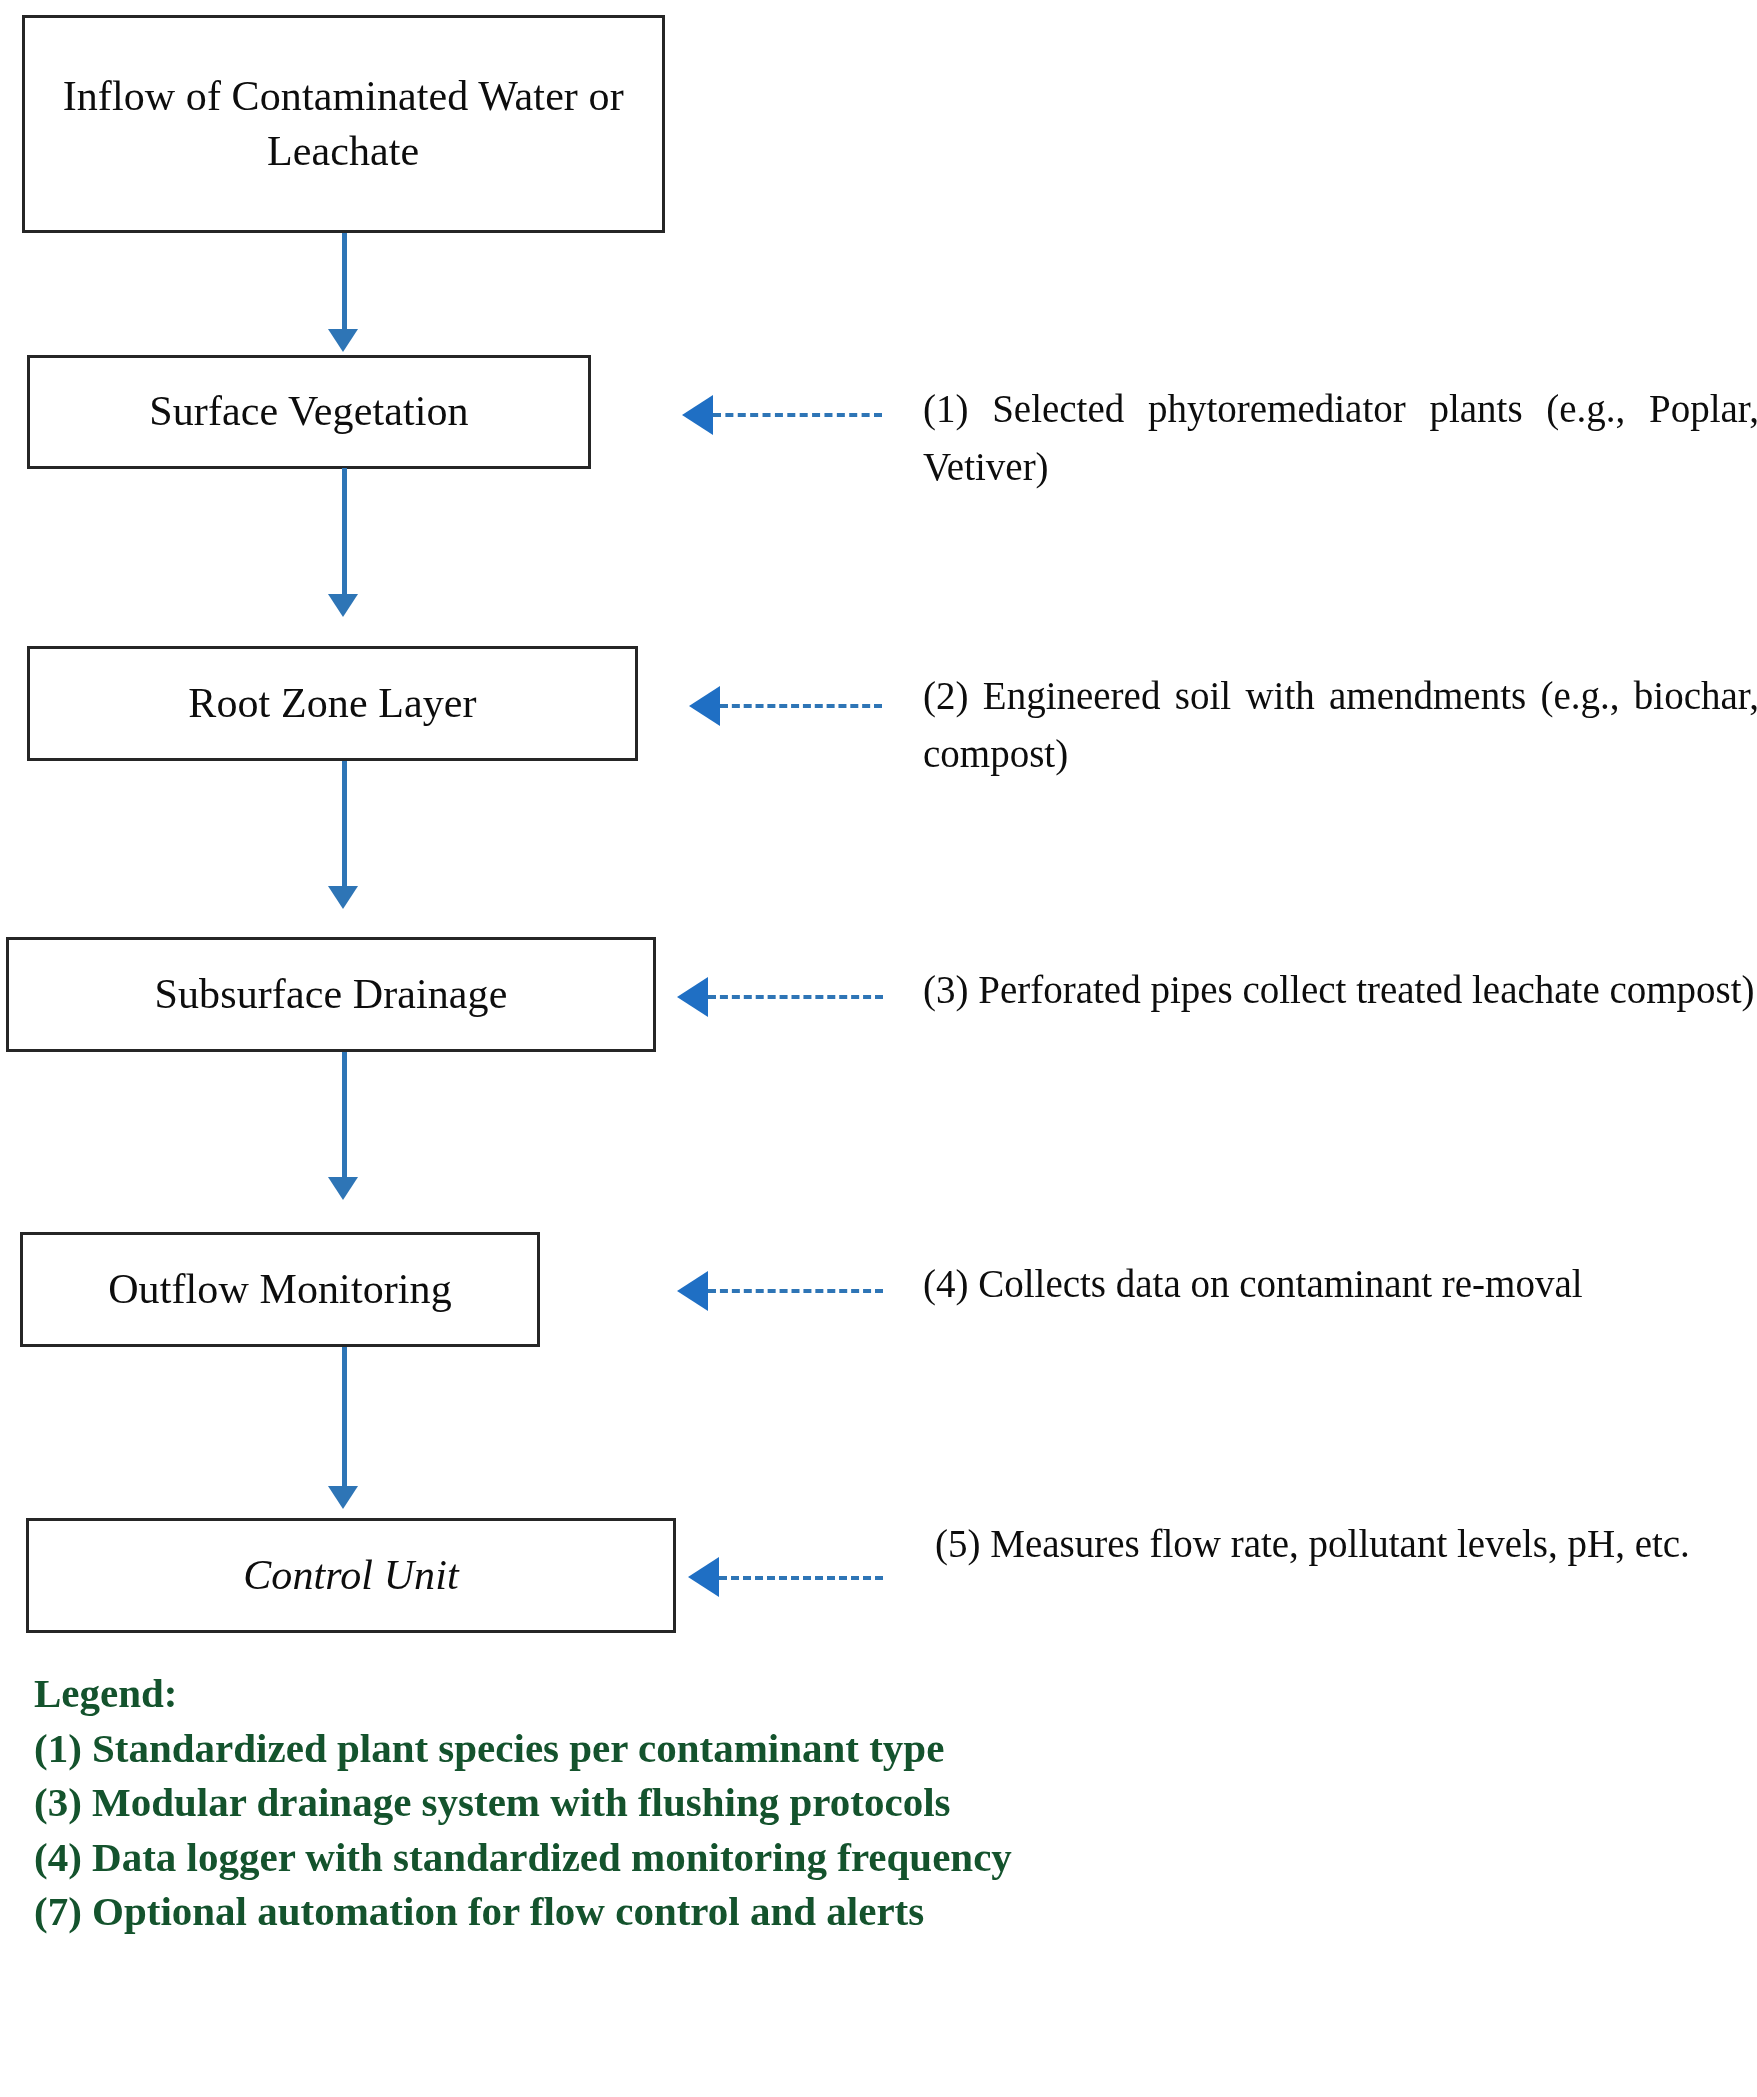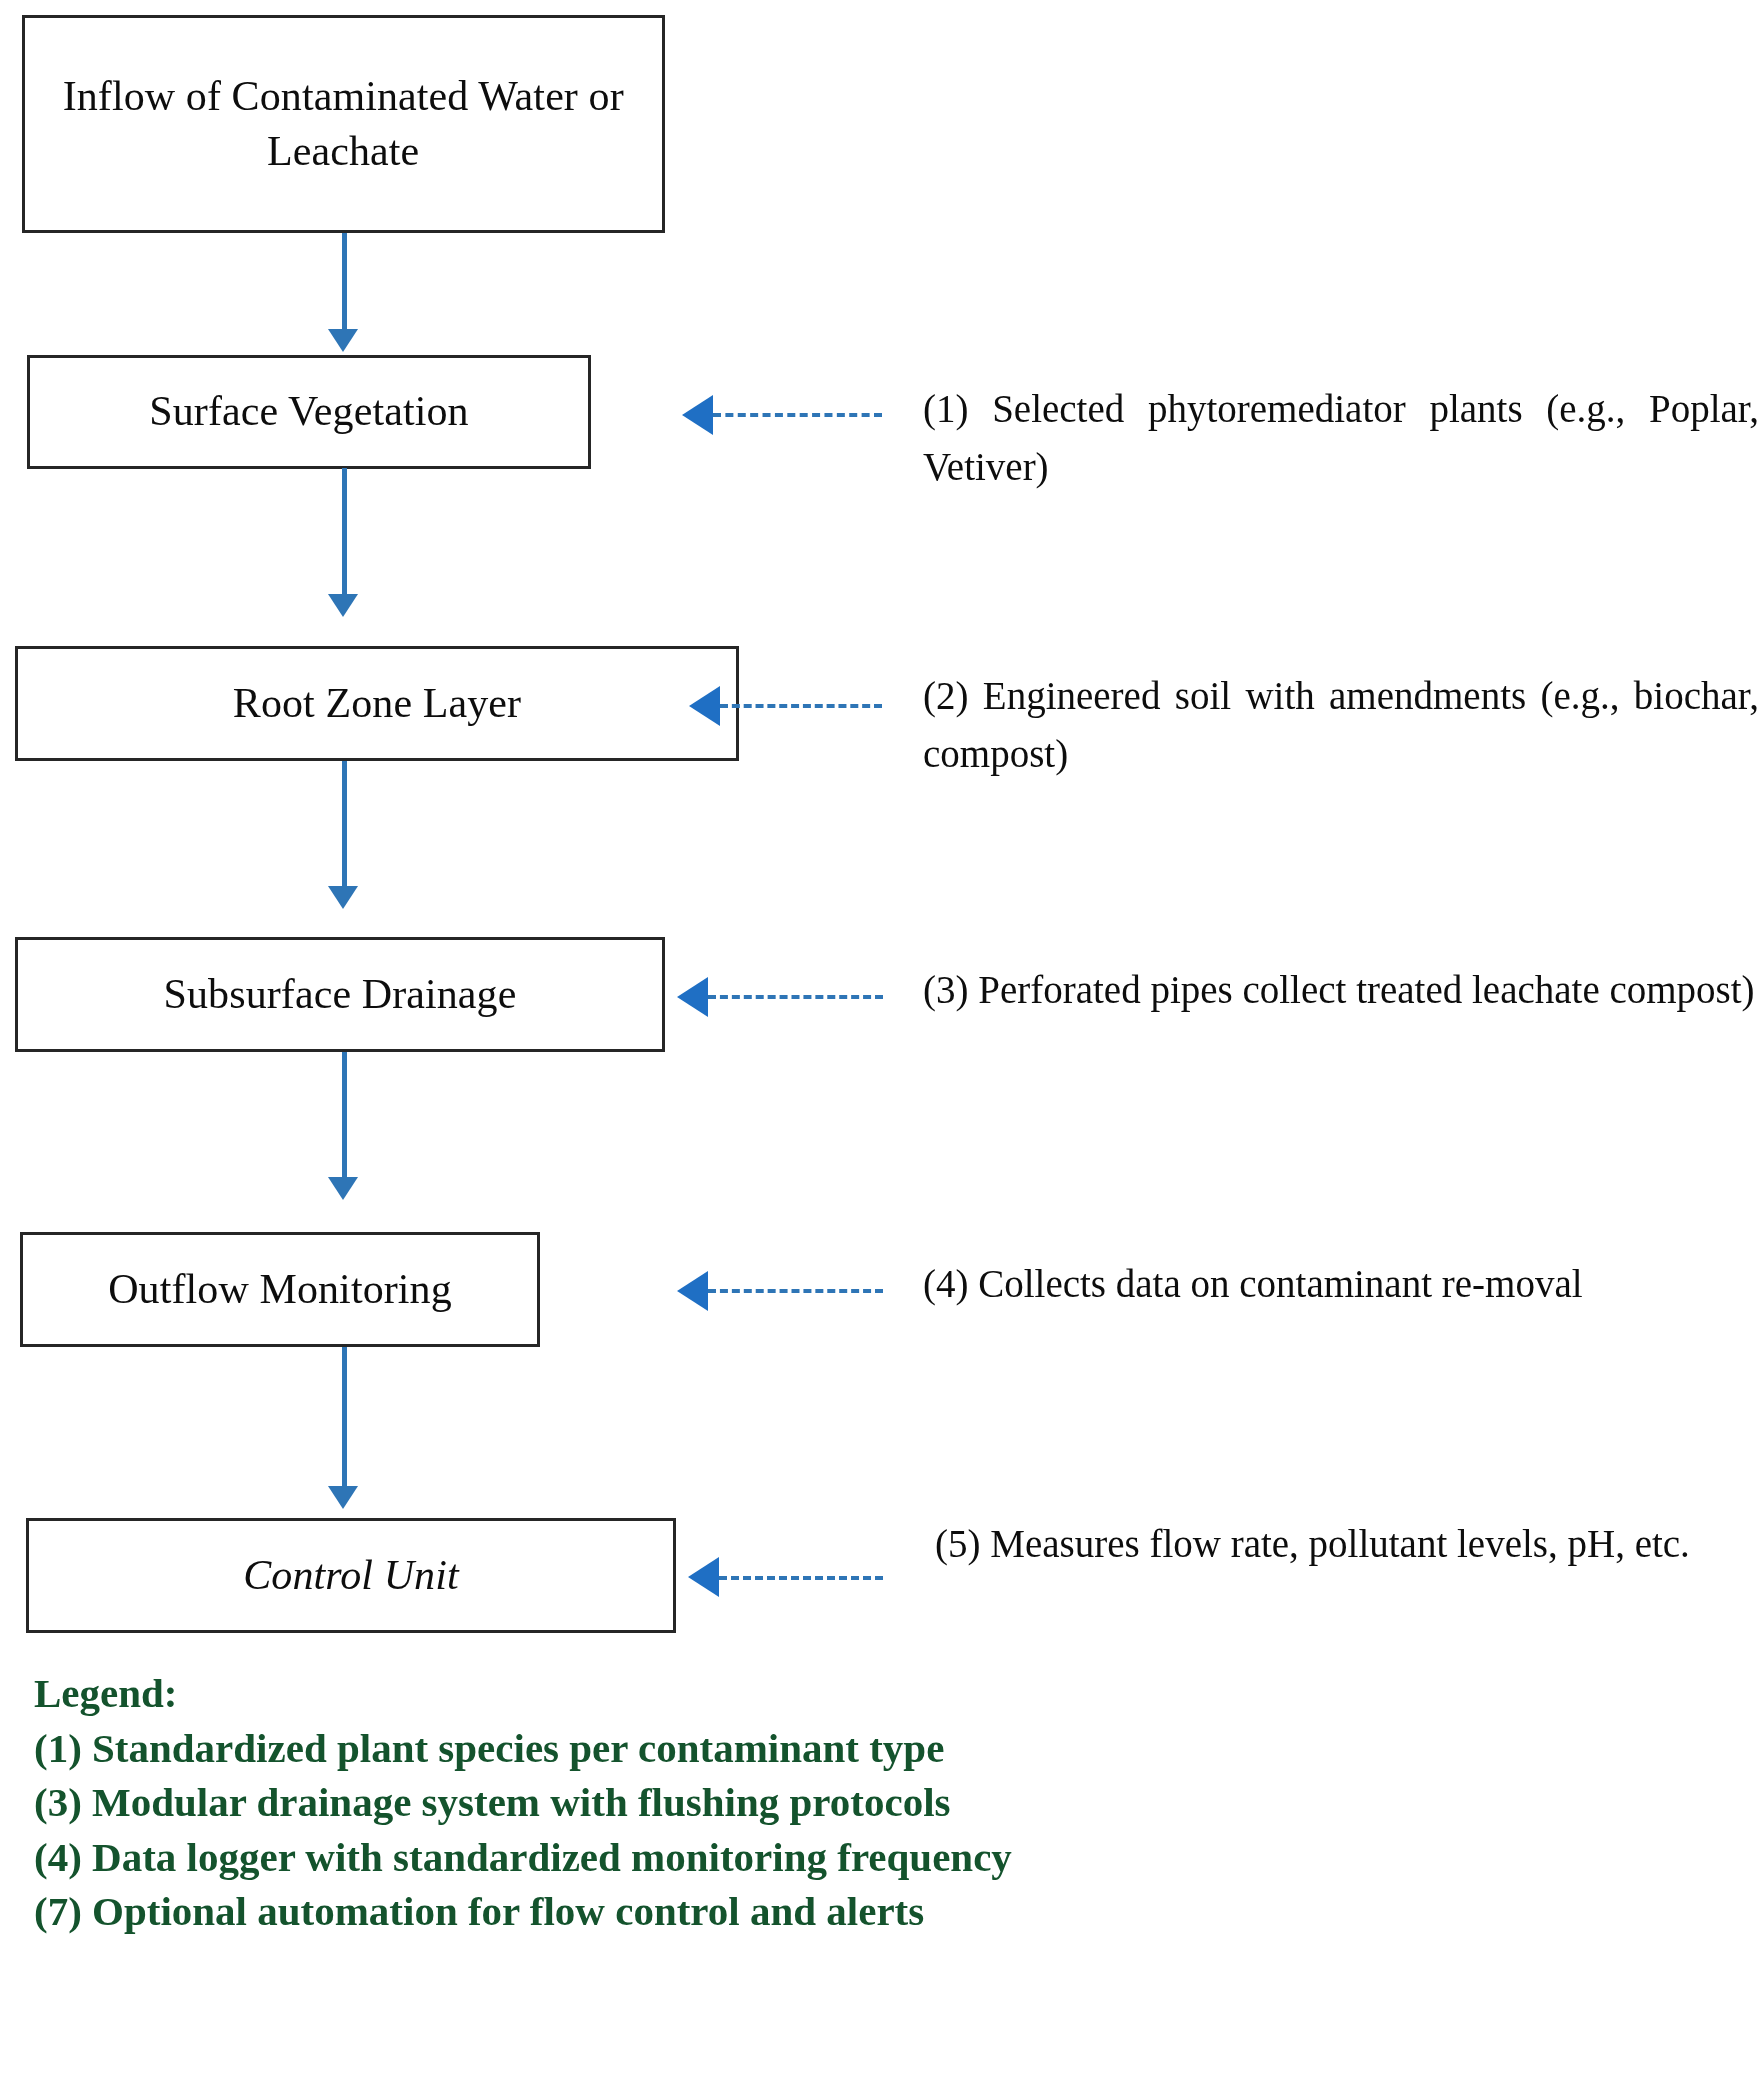--- a/index.html
+++ b/index.html
@@ -116,32 +116,32 @@
     <span class="flow-box-label">Surface Vegetation</span>
   </div>
 
   <div class="dash-arrowhead" style="left:682px; top:395px;"></div>
   <div class="dash-connector" style="left:713px; top:413px; width:169px;"></div>
   <div class="annotation" style="left:923px; top:380px;">(1)  Selected  phytoremediator  plants (e.g., Poplar, Vetiver)</div>
 
   <div class="v-connector" style="left:342px; top:468px; height:130px;"></div>
   <div class="v-arrowhead" style="left:328px; top:594px;"></div>
 
-  <div class="flow-box" style="left:15px; top:646px; width:724px; height:115px;">
+  <div class="flow-box" style="left:27px; top:646px; width:611px; height:115px;">
     <span class="flow-box-label">Root Zone Layer</span>
   </div>
 
   <div class="dash-arrowhead" style="left:689px; top:686px;"></div>
   <div class="dash-connector" style="left:720px; top:704px; width:162px;"></div>
   <div class="annotation" style="left:923px; top:667px;">(2) Engineered  soil  with  amendments (e.g., biochar, compost)</div>
 
   <div class="v-connector" style="left:342px; top:761px; height:129px;"></div>
   <div class="v-arrowhead" style="left:328px; top:886px;"></div>
 
-  <div class="flow-box" style="left:15px; top:937px; width:650px; height:115px;">
+  <div class="flow-box" style="left:6px; top:937px; width:650px; height:115px;">
     <span class="flow-box-label">Subsurface Drainage</span>
   </div>
 
   <div class="dash-arrowhead" style="left:677px; top:977px;"></div>
   <div class="dash-connector" style="left:708px; top:995px; width:175px;"></div>
   <div class="annotation" style="left:923px; top:961px;">(3)  Perforated  pipes  collect  treated leachate compost)</div>
 
   <div class="v-connector" style="left:342px; top:1052px; height:129px;"></div>
   <div class="v-arrowhead" style="left:328px; top:1177px;"></div>
 

